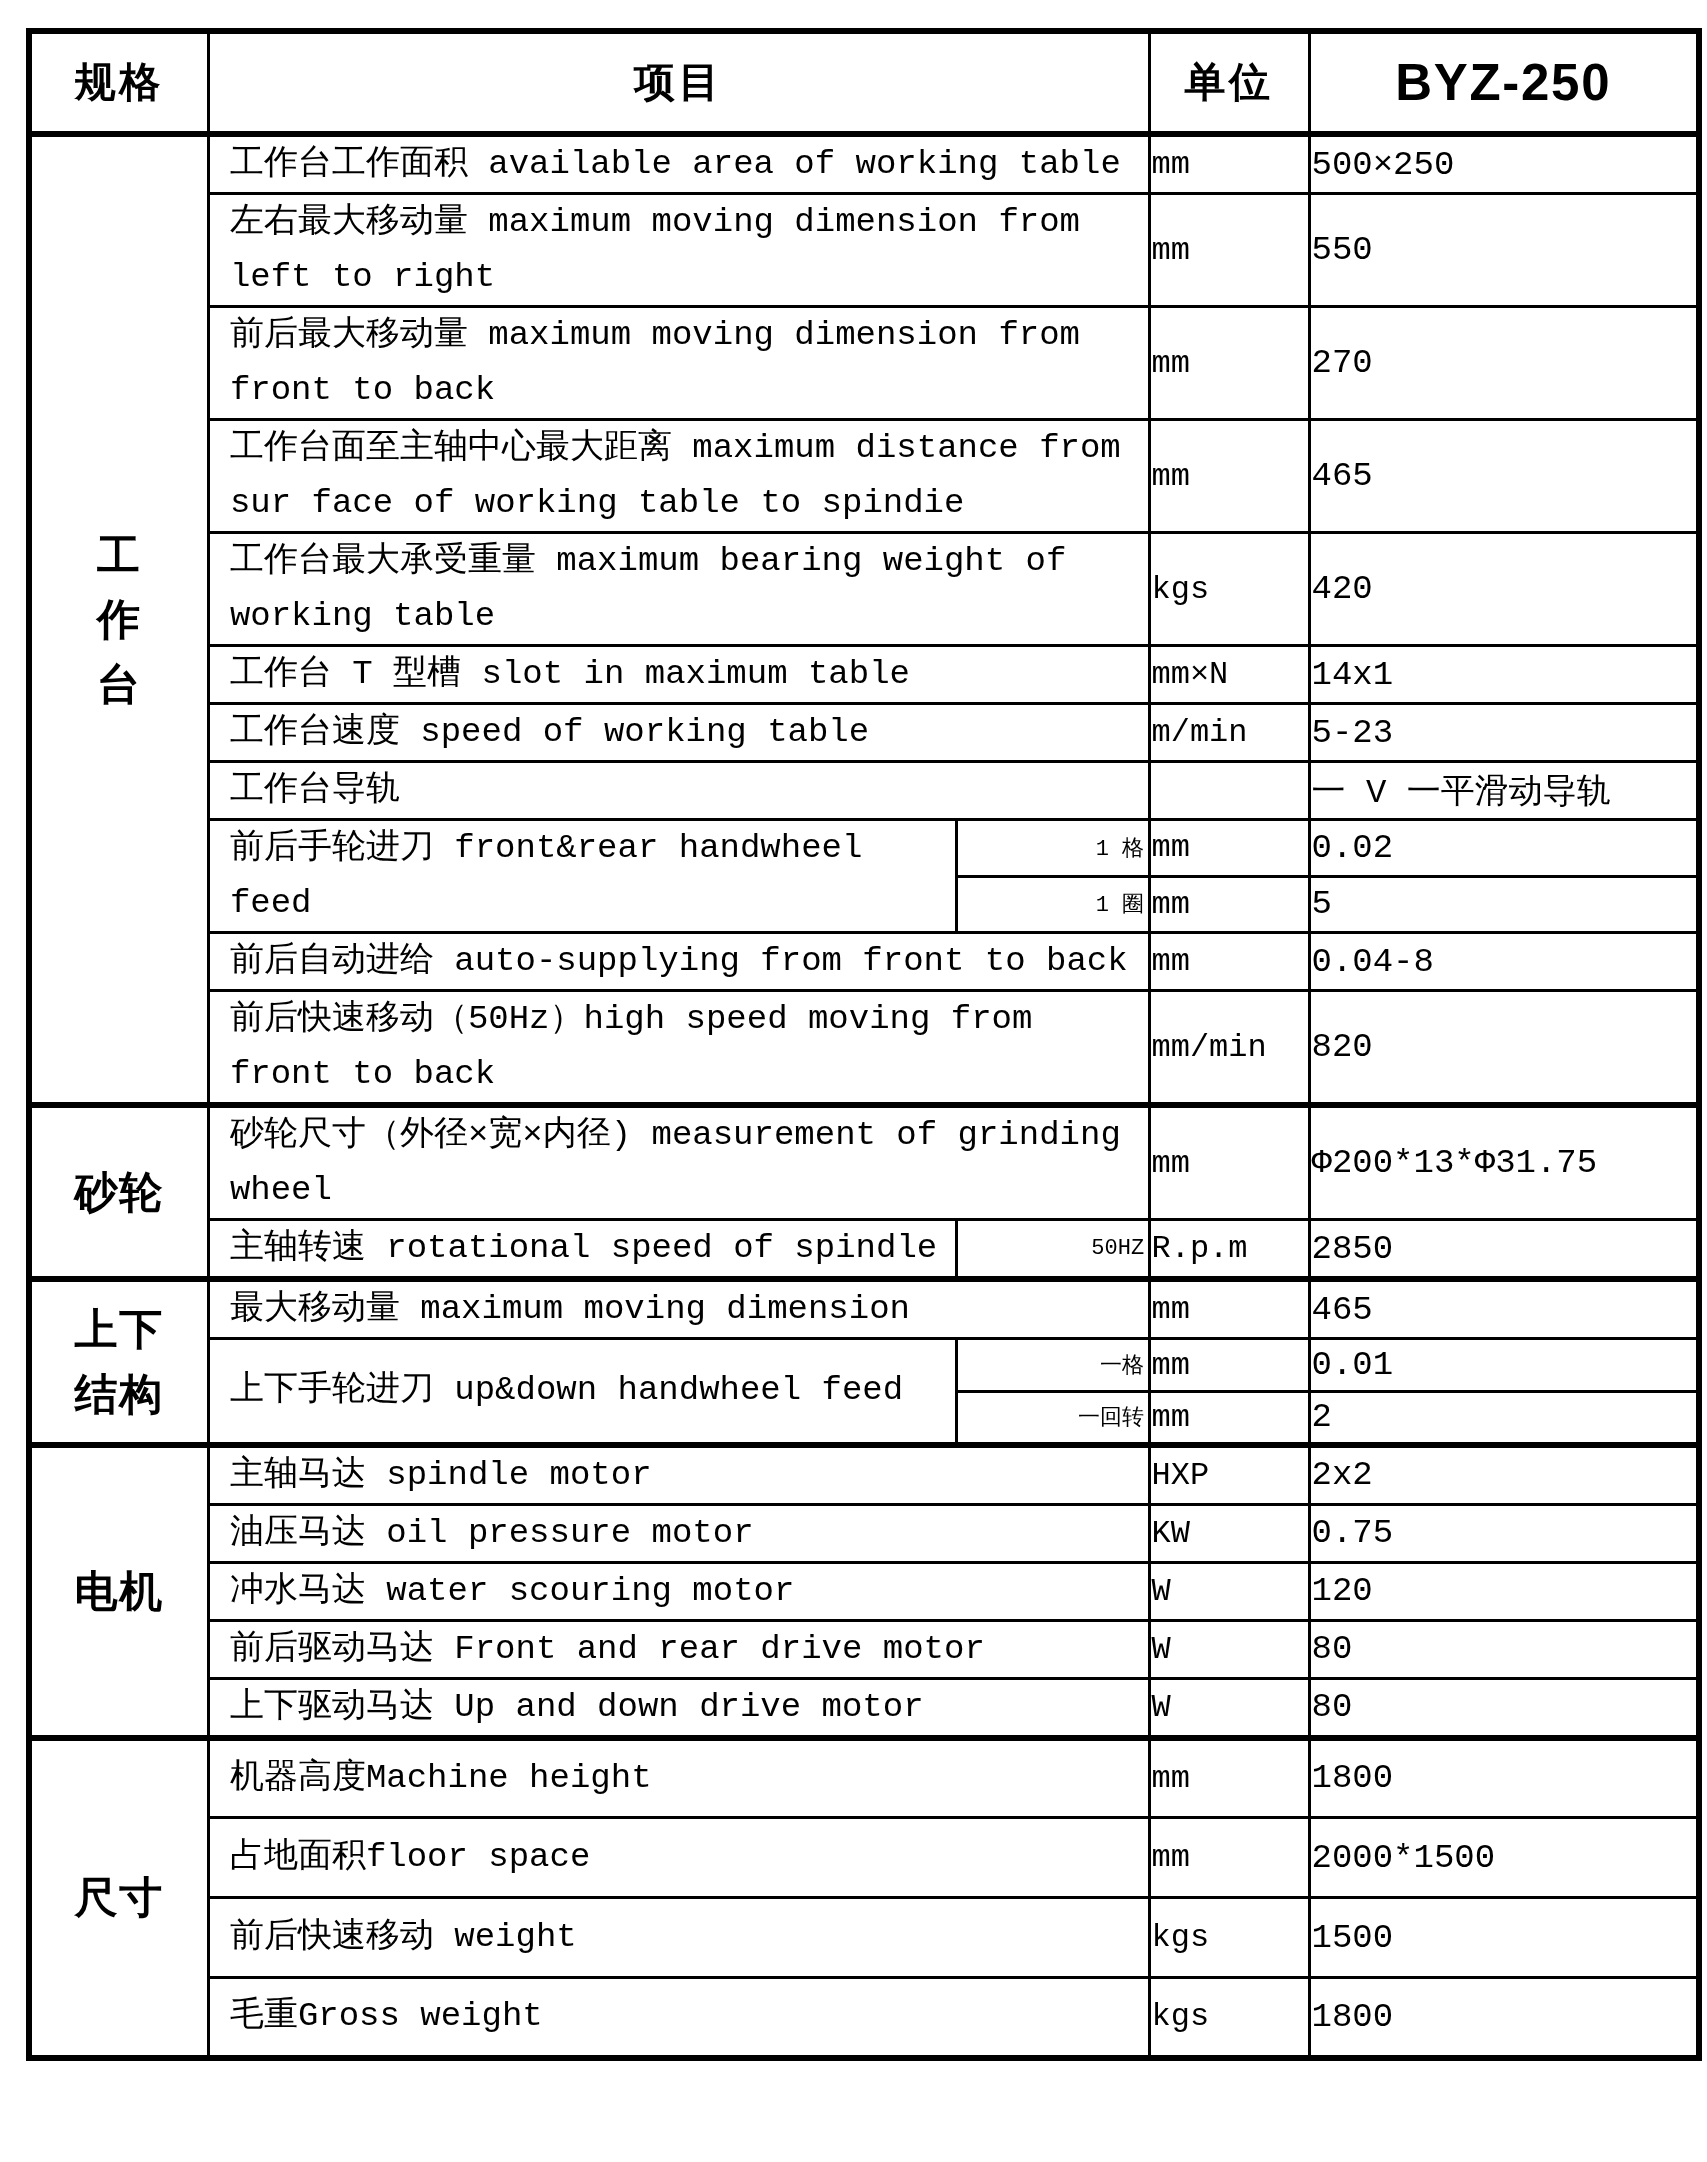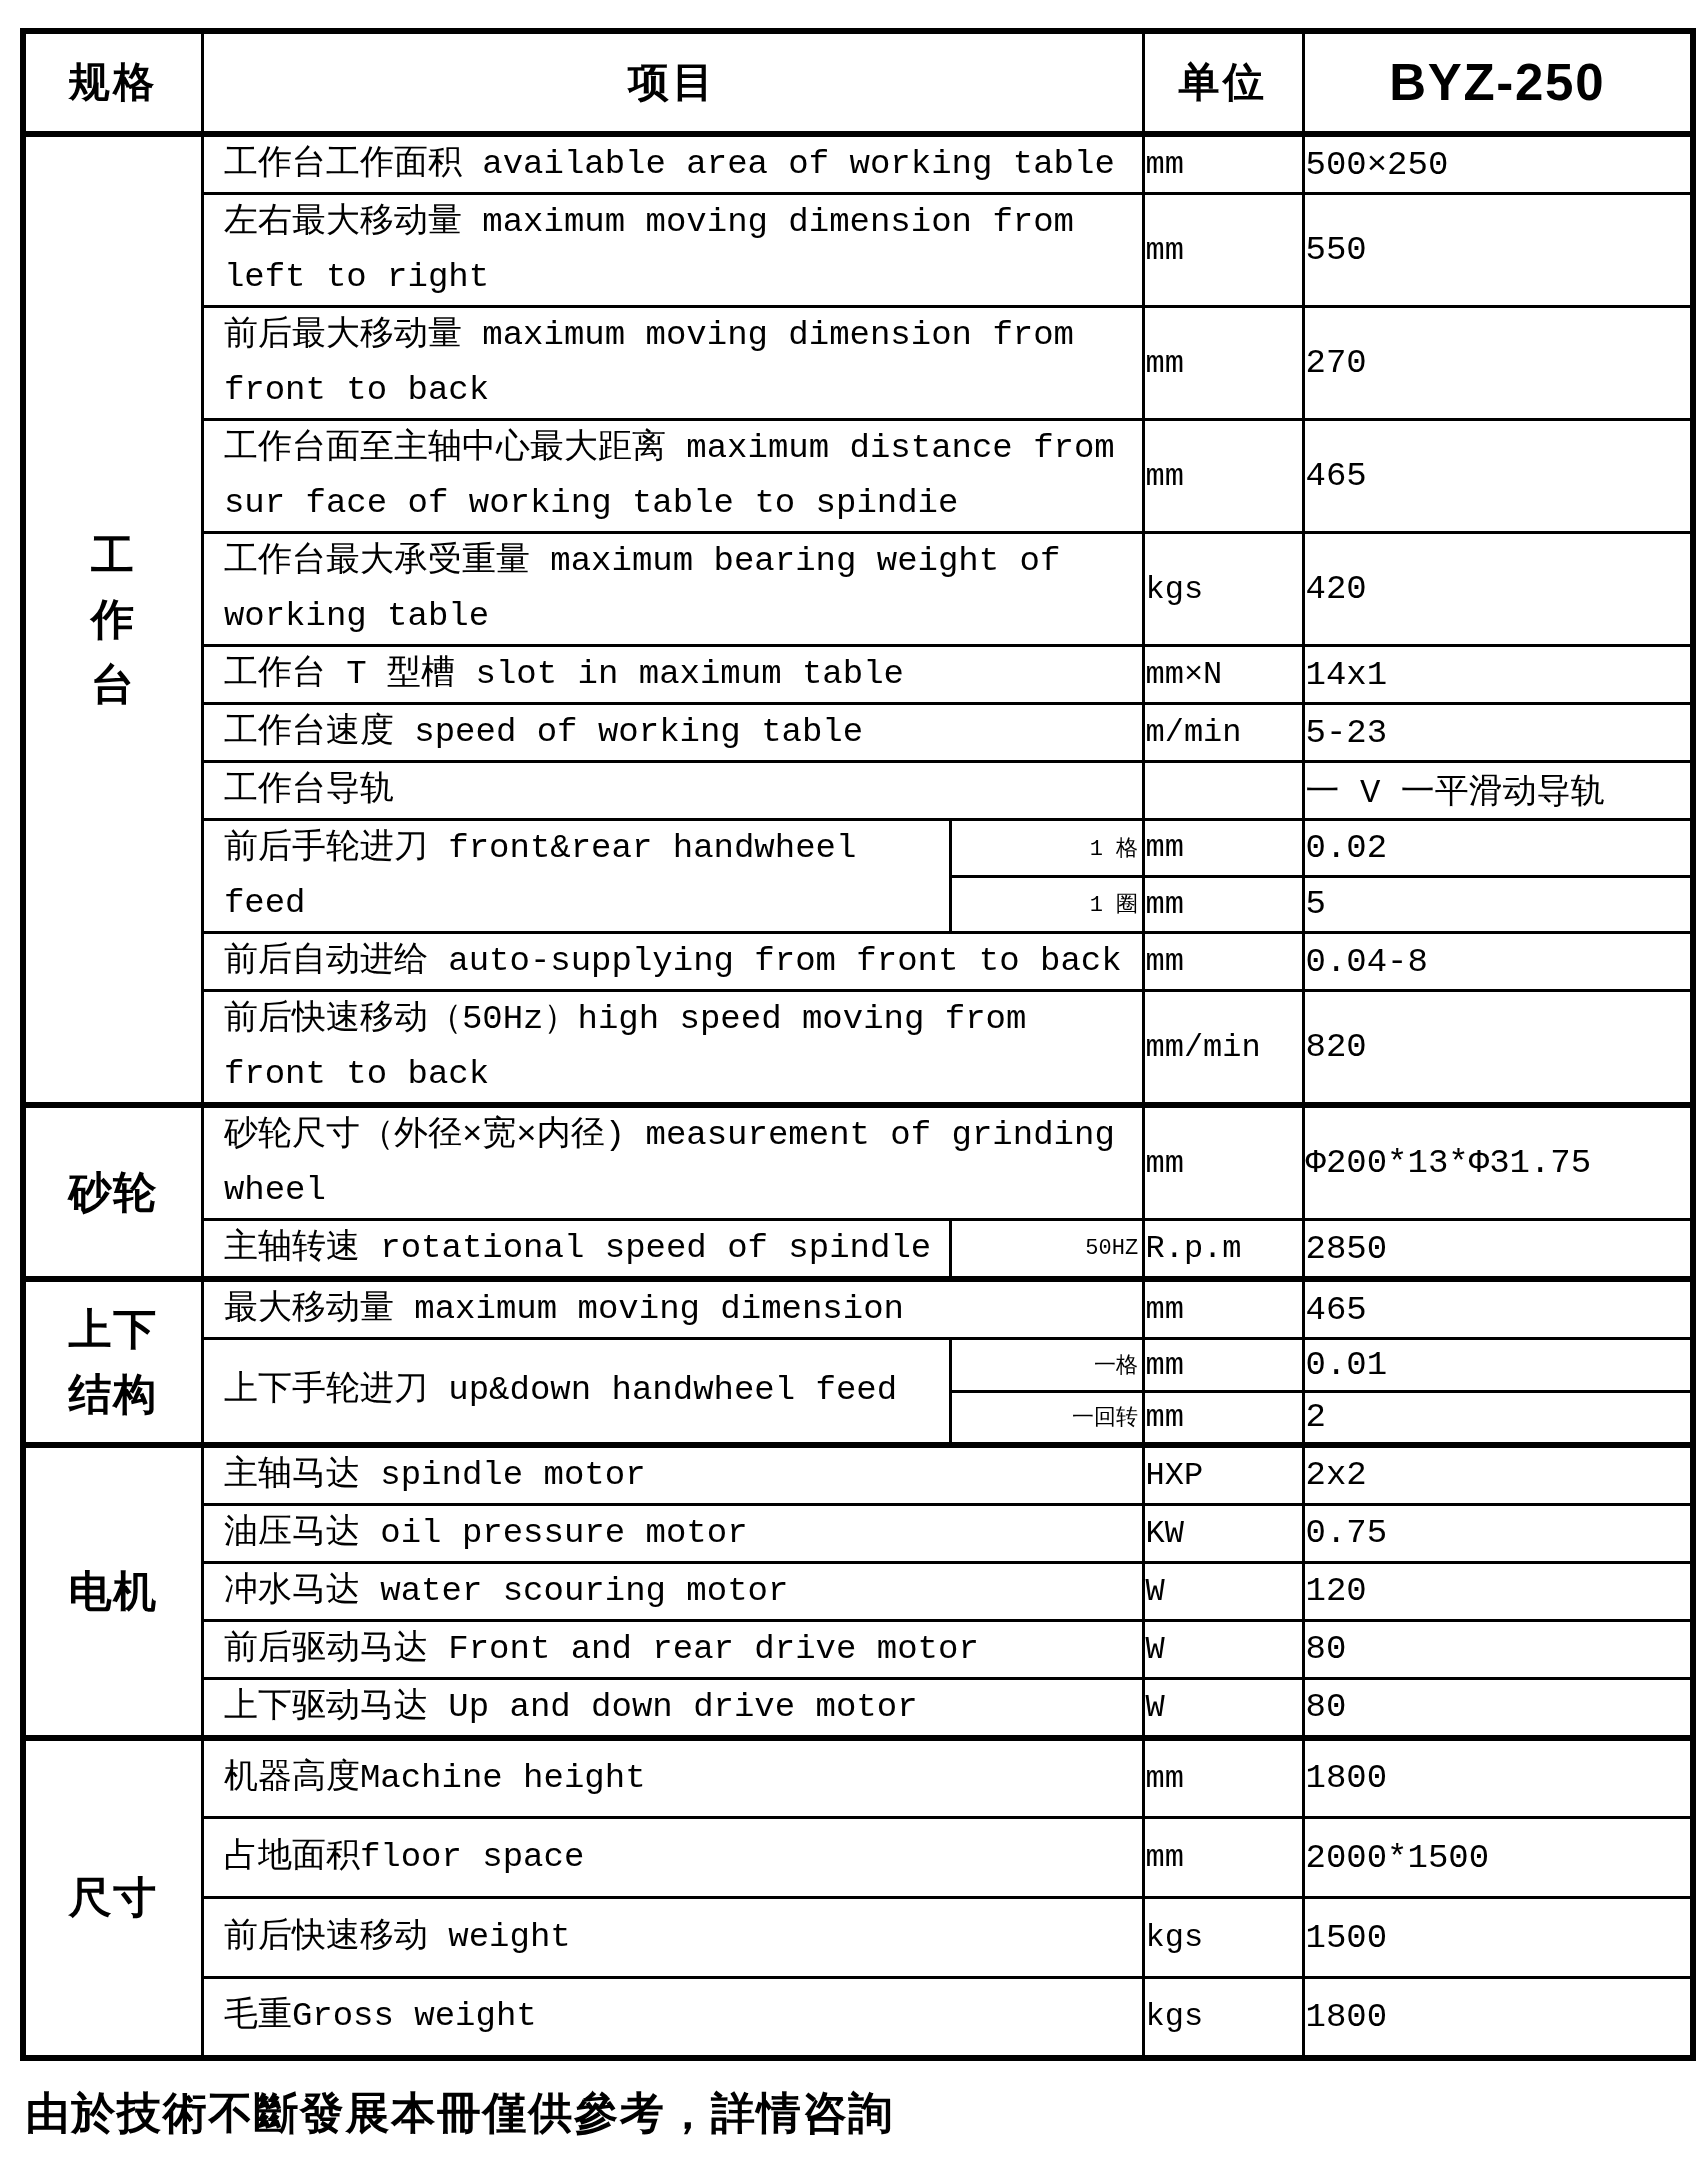--- a/index.html
+++ b/index.html
@@ -4,21 +4,21 @@
 <style>
   html,body{margin:0;padding:0;background:#ffffff;}
   .sheet{
     position:relative;
     width:1708px;height:2163px;
     background:#ffffff;
     color:#000;
     font-family:"Liberation Mono","DejaVu Sans Mono",monospace;
   }
   table.spec{
-    position:absolute;left:20px;top:28px;
+    position:absolute;left:26px;top:28px;
     width:1670px;
     border-collapse:collapse;
     table-layout:fixed;
   }
   table.spec td, table.spec th{
     border:3.4px solid #000;
     vertical-align:middle;
     overflow:hidden;
   }
   table.spec{border:6.8px solid #000;}
@@ -236,15 +236,14 @@
         <td class="val">1500</td>
       </tr>
       <tr class="h99">
         <td class="item" colspan="2">毛重Gross weight</td>
         <td class="unit">kgs</td>
         <td class="val">1800</td>
       </tr>
     </tbody>
   </table>
 
-  <div class="footer">由於技術不斷發展本冊僅供參考，詳情咨詢</div>
 </div>
 
 
 </body></html>

